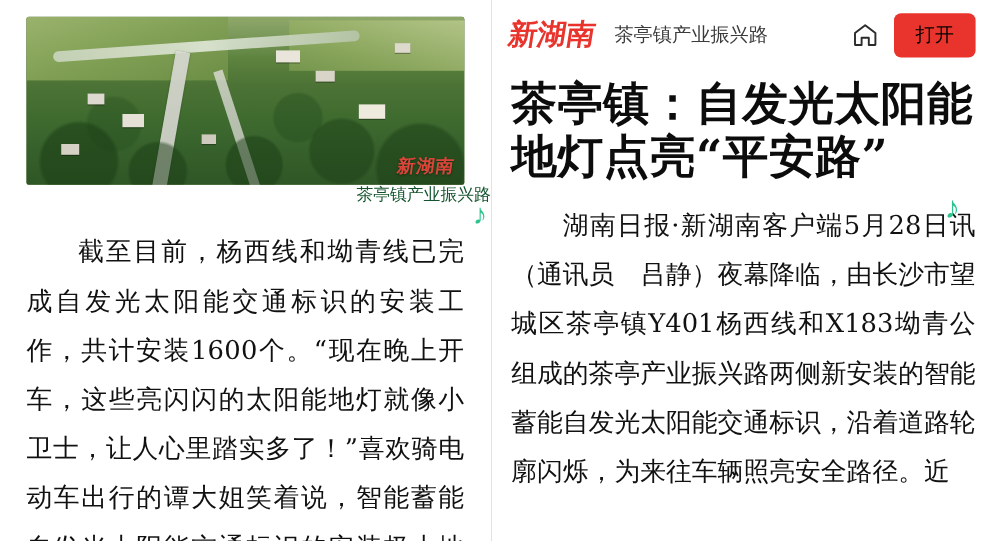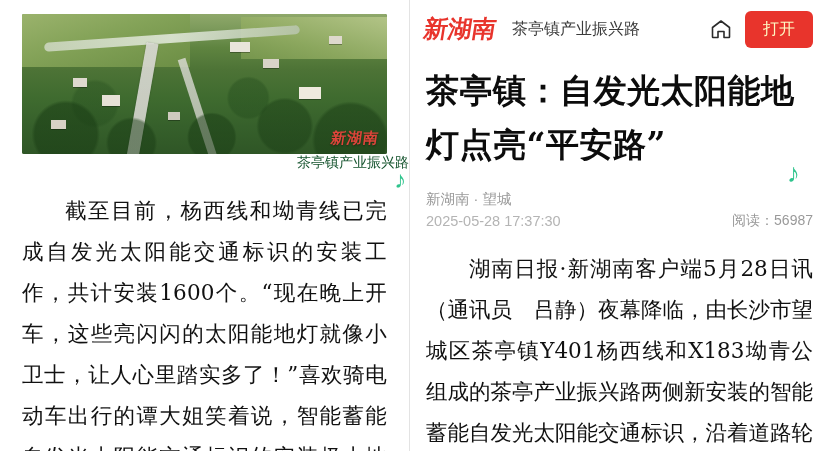--- a/index.html
+++ b/index.html
@@ -136,33 +136,33 @@
     font-size:16px;
     margin-left:6px;
     white-space:nowrap;
   }
   .topbar-spacer{flex:1;}
   .home-icon{
     width:28px;height:28px;display:flex;align-items:center;justify-content:center;
     color:#2b2b2b;
   }
   .open-btn{
-    background:#e8342c;color:#fef9c3;
+    background:#e8342c;color:#000000;
     font-size:16px;
     border:none;border-radius:6px;
     padding:8px 18px;
     cursor:pointer;
     font-family:"Liberation Sans",sans-serif;
   }
   .headline{
     margin:6px 16px 0 16px;
     font-family:"DejaVu Serif", serif;
     font-weight:700;
-    font-size:33px;
-    line-height:54px;
+    font-size:38px;
+    line-height:44px;
     color:#0c0c0c;
     letter-spacing:.5px;
   }
   .meta{
     margin:16px 16px 0 16px;
     display:flex;align-items:flex-end;
   }
   .meta-left{flex:1;}
   .meta-src{color:#9a9a9a;font-size:14.5px;line-height:22px;}
   .meta-time{color:#b4b4b4;font-size:14.5px;line-height:22px;}
@@ -232,29 +232,20 @@
       <div class="home-icon">
         <svg width="24" height="24" viewBox="0 0 24 24" fill="none" stroke="#2b2b2b" stroke-width="1.6" stroke-linejoin="round">
           <path d="M3.5 10.5 12 4l8.5 6.5V20a.5.5 0 0 1-.5.5h-5v-6h-6v6H4a.5.5 0 0 1-.5-.5z"></path>
         </svg>
       </div>
       <button class="open-btn">打开</button>
     </div>
 
     <div class="headline">茶亭镇：自发光太阳能地灯点亮“平安路”</div>
 
-    <div class="meta">
-      <div class="meta-left">
-        <div class="meta-src">新湖南 · 望城</div>
-        <div class="meta-time">2025-05-28 17:37:30</div>
-      </div>
-      <div class="meta-reads">
-        <span>阅读：</span><span>56987</span>
-      </div>
-    </div>
 
     <div class="right-body">
       <span class="indent">湖南日报·新湖南客户端5月28日讯（通讯员　吕静）夜幕降临，由长沙市望城区茶亭镇Y401杨西线和X183坳青公组成的茶亭产业振兴路两侧新安装的智能蓄能自发光太阳能交通标识，沿着道路轮廓闪烁，为来往车辆照亮安全路径。近</span>
     </div>
   </div>
 
   <div class="note left">♪</div>
   <div class="note right">♪</div>
 
 </div>

